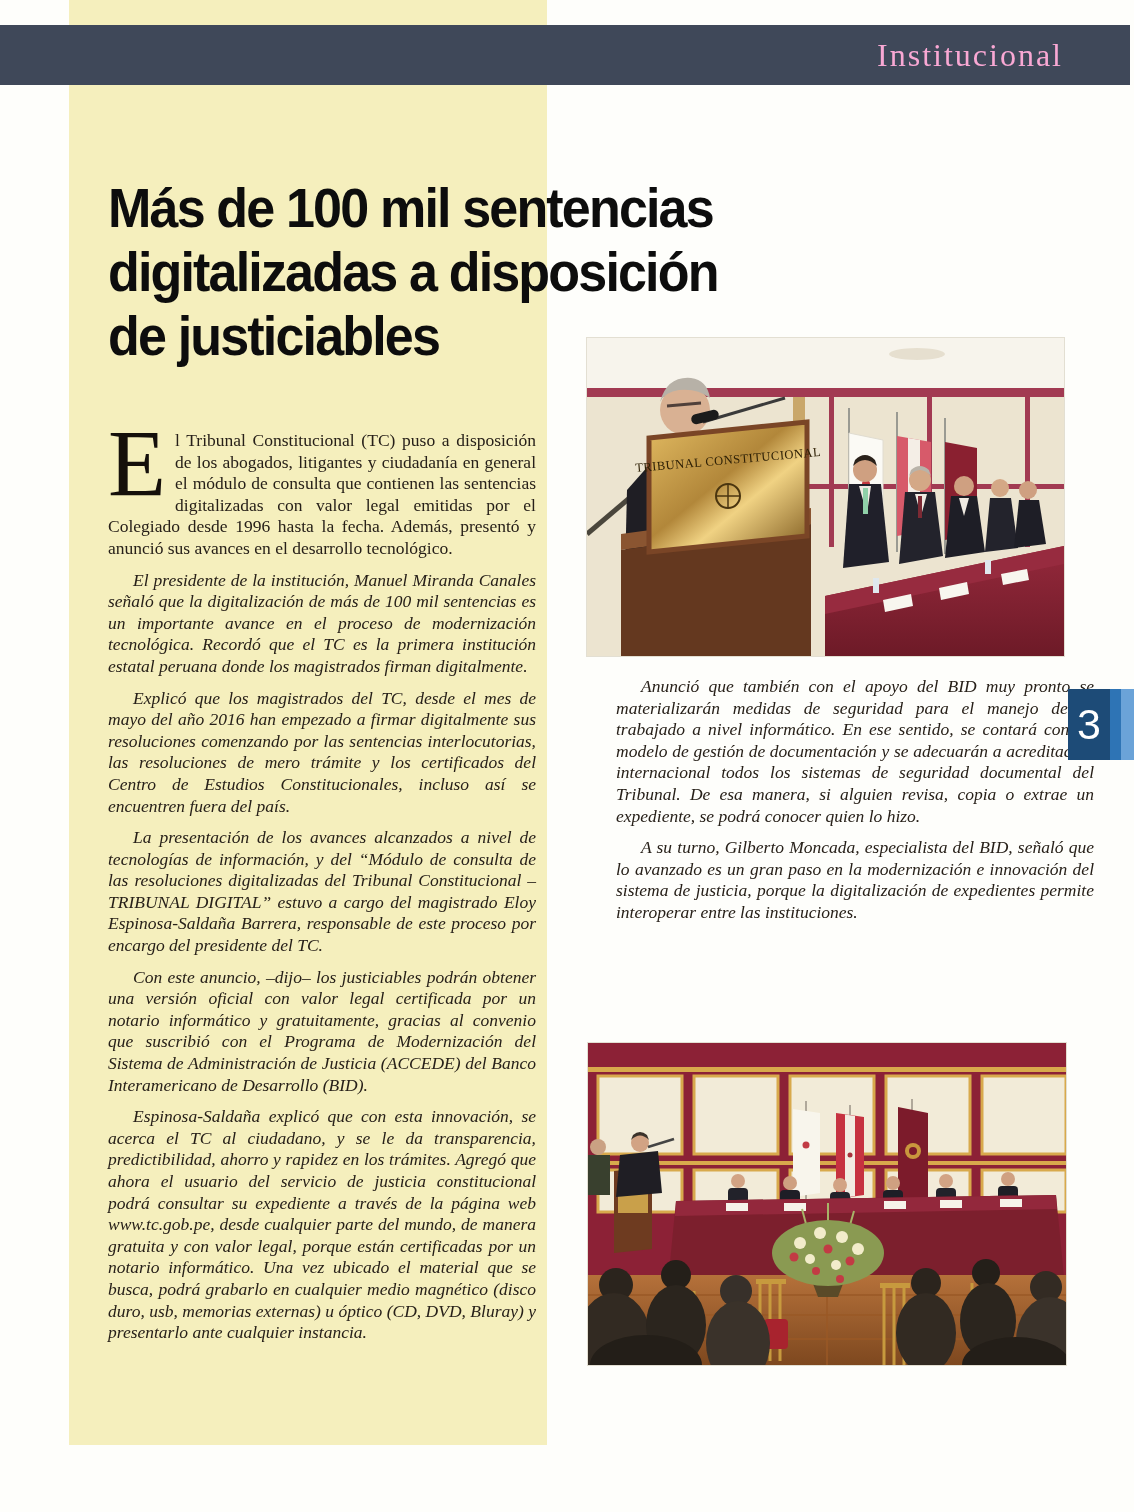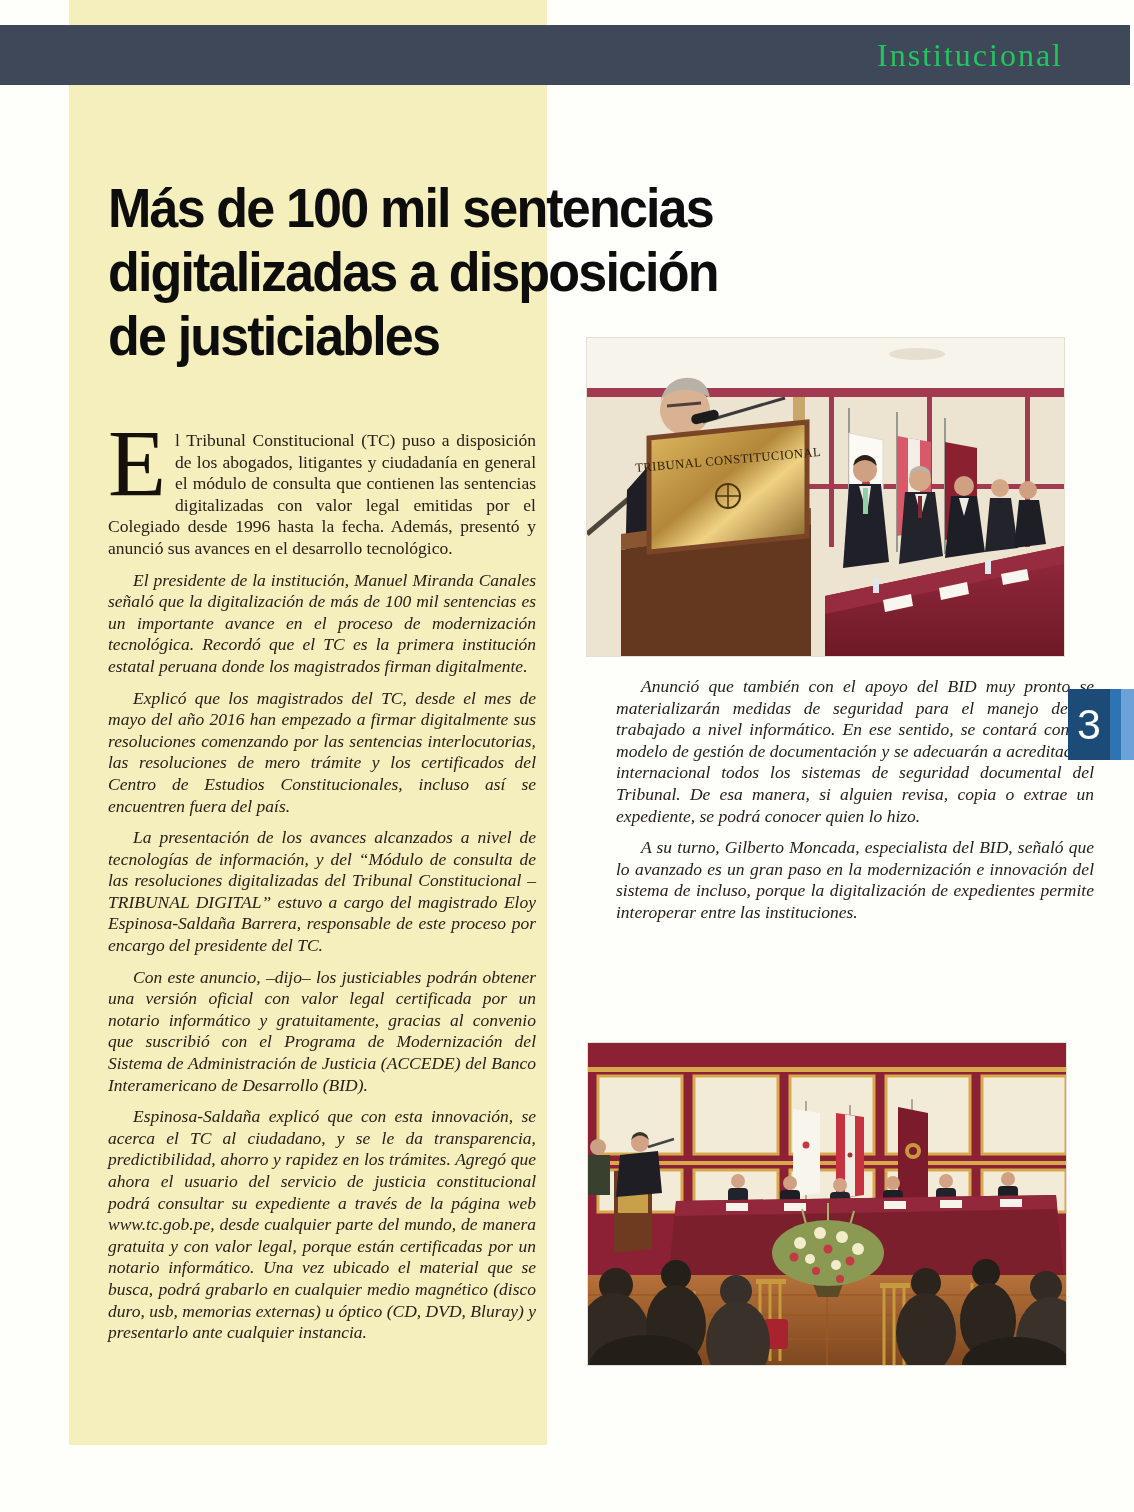--- a/index.html
+++ b/index.html
@@ -7,21 +7,21 @@
     position:relative;width:1134px;height:1512px;background:#fefefb;overflow:hidden;
     font-family:"Liberation Serif", serif;
   }
   .yellow-col{position:absolute;left:69px;top:0;width:478px;height:1445px;background:#f5efbd;}
   .header-bar{
     position:absolute;left:0;top:25px;width:1130px;height:60px;background:#3f4859;
     display:flex;align-items:center;justify-content:flex-end;
     padding-right:67px;box-sizing:border-box;
   }
   .section-label{
-    font-family:"Liberation Serif", serif;font-size:32px;color:#22c55e;
+    font-family:"Liberation Serif", serif;font-size:32px;color:#f9a8d4;
     letter-spacing:2px;font-weight:400;
   }
   .title{
     position:absolute;left:108px;top:176px;margin:0;
     font-family:"Liberation Sans", sans-serif;font-weight:700;
     font-size:56px;line-height:64px;letter-spacing:-2px;color:#0d0d0d;
     transform:scaleX(0.93);transform-origin:left top;white-space:nowrap;
   }
   .title .title-line{display:block;}
   .body-col{
@@ -161,21 +161,21 @@
     <p class="para"><span class="dropcap">E</span><span>l Tribunal Constitucional (TC) puso a disposición de los abogados, litigantes y ciudadanía en general el módulo de consulta que contienen las sentencias digitalizadas con valor legal emitidas por el Colegiado desde 1996 hasta la fecha. Además, presentó y anunció sus avances en el desarrollo tecnológico.</span></p>
     <p class="para indent">El presidente de la institución, Manuel Miranda Canales señaló que la digitalización de más de 100 mil sentencias es un importante avance en el proceso de modernización tecnológica. Recordó que el TC es la primera institución estatal peruana donde los magistrados firman digitalmente.</p>
     <p class="para indent">Explicó que los magistrados del TC, desde el mes de mayo del año 2016 han empezado a firmar digitalmente sus resoluciones comenzando por las sentencias interlocutorias, las resoluciones de mero trámite y los certificados del Centro de Estudios Constitucionales, incluso así se encuentren fuera del país.</p>
     <p class="para indent">La presentación de los avances alcanzados a nivel de tecnologías de información, y del “Módulo de consulta de las resoluciones digitalizadas del Tribunal Constitucional – TRIBUNAL DIGITAL” estuvo a cargo del magistrado Eloy Espinosa-Saldaña Barrera, responsable de este proceso por encargo del presidente del TC.</p>
     <p class="para indent">Con este anuncio, –dijo– los justiciables podrán obtener una versión oficial con valor legal certificada por un notario informático y gratuitamente, gracias al convenio que suscribió con el Programa de Modernización del Sistema de Administración de Justicia (ACCEDE) del Banco Interamericano de Desarrollo (BID).</p>
     <p class="para indent">Espinosa-Saldaña explicó que con esta innovación, se acerca el TC al ciudadano, y se le da transparencia, predictibilidad, ahorro y rapidez en los trámites. Agregó que ahora el usuario del servicio de justicia constitucional podrá consultar su expediente a través de la página web www.tc.gob.pe, desde cualquier parte del mundo, de manera gratuita y con valor legal, porque están certificadas por un notario informático. Una vez ubicado el material que se busca, podrá grabarlo en cualquier medio magnético (disco duro, usb, memorias externas) u óptico (CD, DVD, Bluray) y presentarlo ante cualquier instancia.</p>
   </div>
 
   <div class="body-col right-col">
     <p class="para indent">Anunció que también con el apoyo del BID muy pronto se materializarán medidas de seguridad para el manejo de lo trabajado a nivel informático. En ese sentido, se contará con un modelo de gestión de documentación y se adecuarán a acreditación internacional todos los sistemas de seguridad documental del Tribunal. De esa manera, si alguien revisa, copia o extrae un expediente, se podrá conocer quien lo hizo.</p>
-    <p class="para indent">A su turno, Gilberto Moncada, especialista del BID, señaló que lo avanzado es un gran paso en la modernización e innovación del sistema de incluso, porque la digitalización de expedientes permite interoperar entre las instituciones.</p>
+    <p class="para indent">A su turno, Gilberto Moncada, especialista del BID, señaló que lo avanzado es un gran paso en la modernización e innovación del sistema de justicia, porque la digitalización de expedientes permite interoperar entre las instituciones.</p>
   </div>
 
   <div class="photo photo-bottom">
     <svg viewBox="0 0 478 322" preserveAspectRatio="none">
       <defs>
         <linearGradient id="floorG" x1="0" y1="0" x2="0" y2="1">
           <stop offset="0" stop-color="#b5713a"></stop>
           <stop offset="1" stop-color="#7e481f"></stop>
         </linearGradient>
       </defs>

